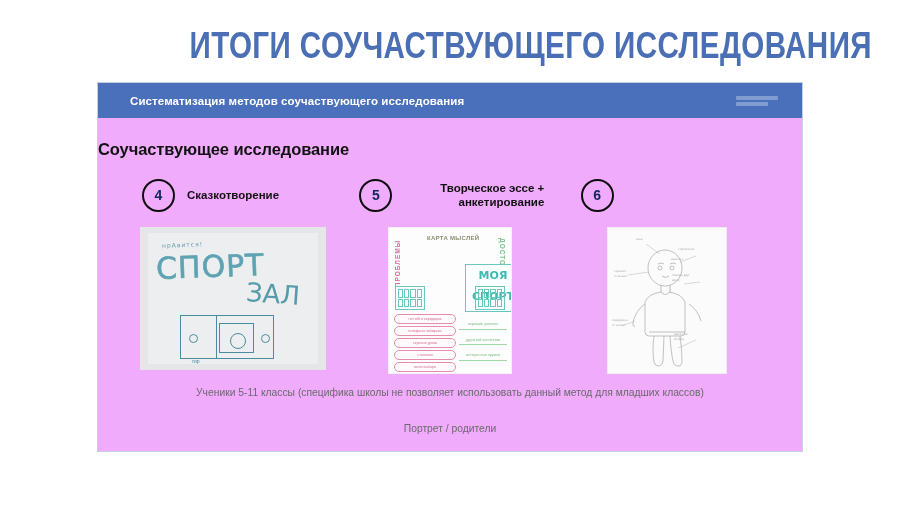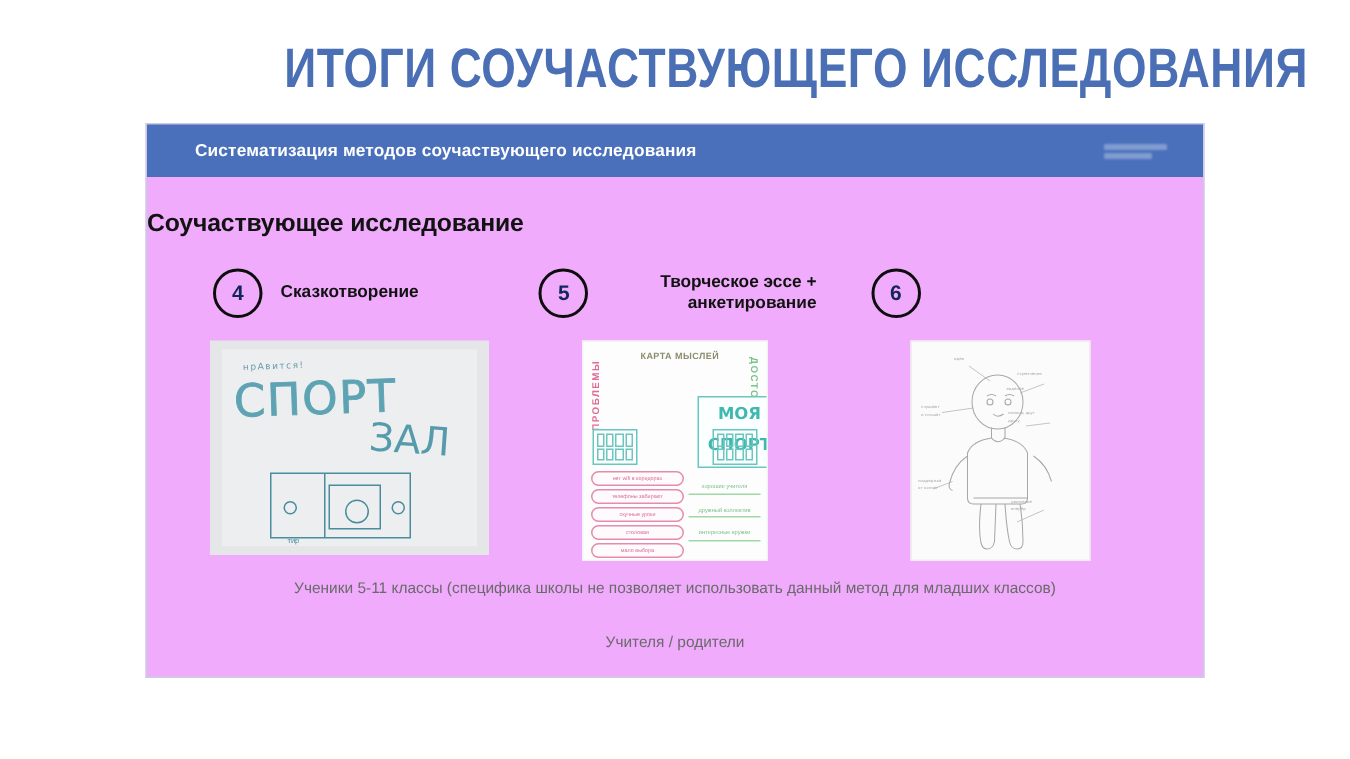--- a/index.html
+++ b/index.html
@@ -561,17 +561,17 @@
               </g>
             </svg>
           </div>
         </div>
       </div>
 
     </div>
 
     <div class="captions">
       <div class="caption c1">Ученики 5-11 классы (специфика школы не позволяет использовать данный метод для младших классов)</div>
-      <div class="caption c3">Учителя / родители</div>
+      <div class="caption c3">Портрет / родители</div>
     </div>
 
   </div>
 </div>
 
 </body></html>

